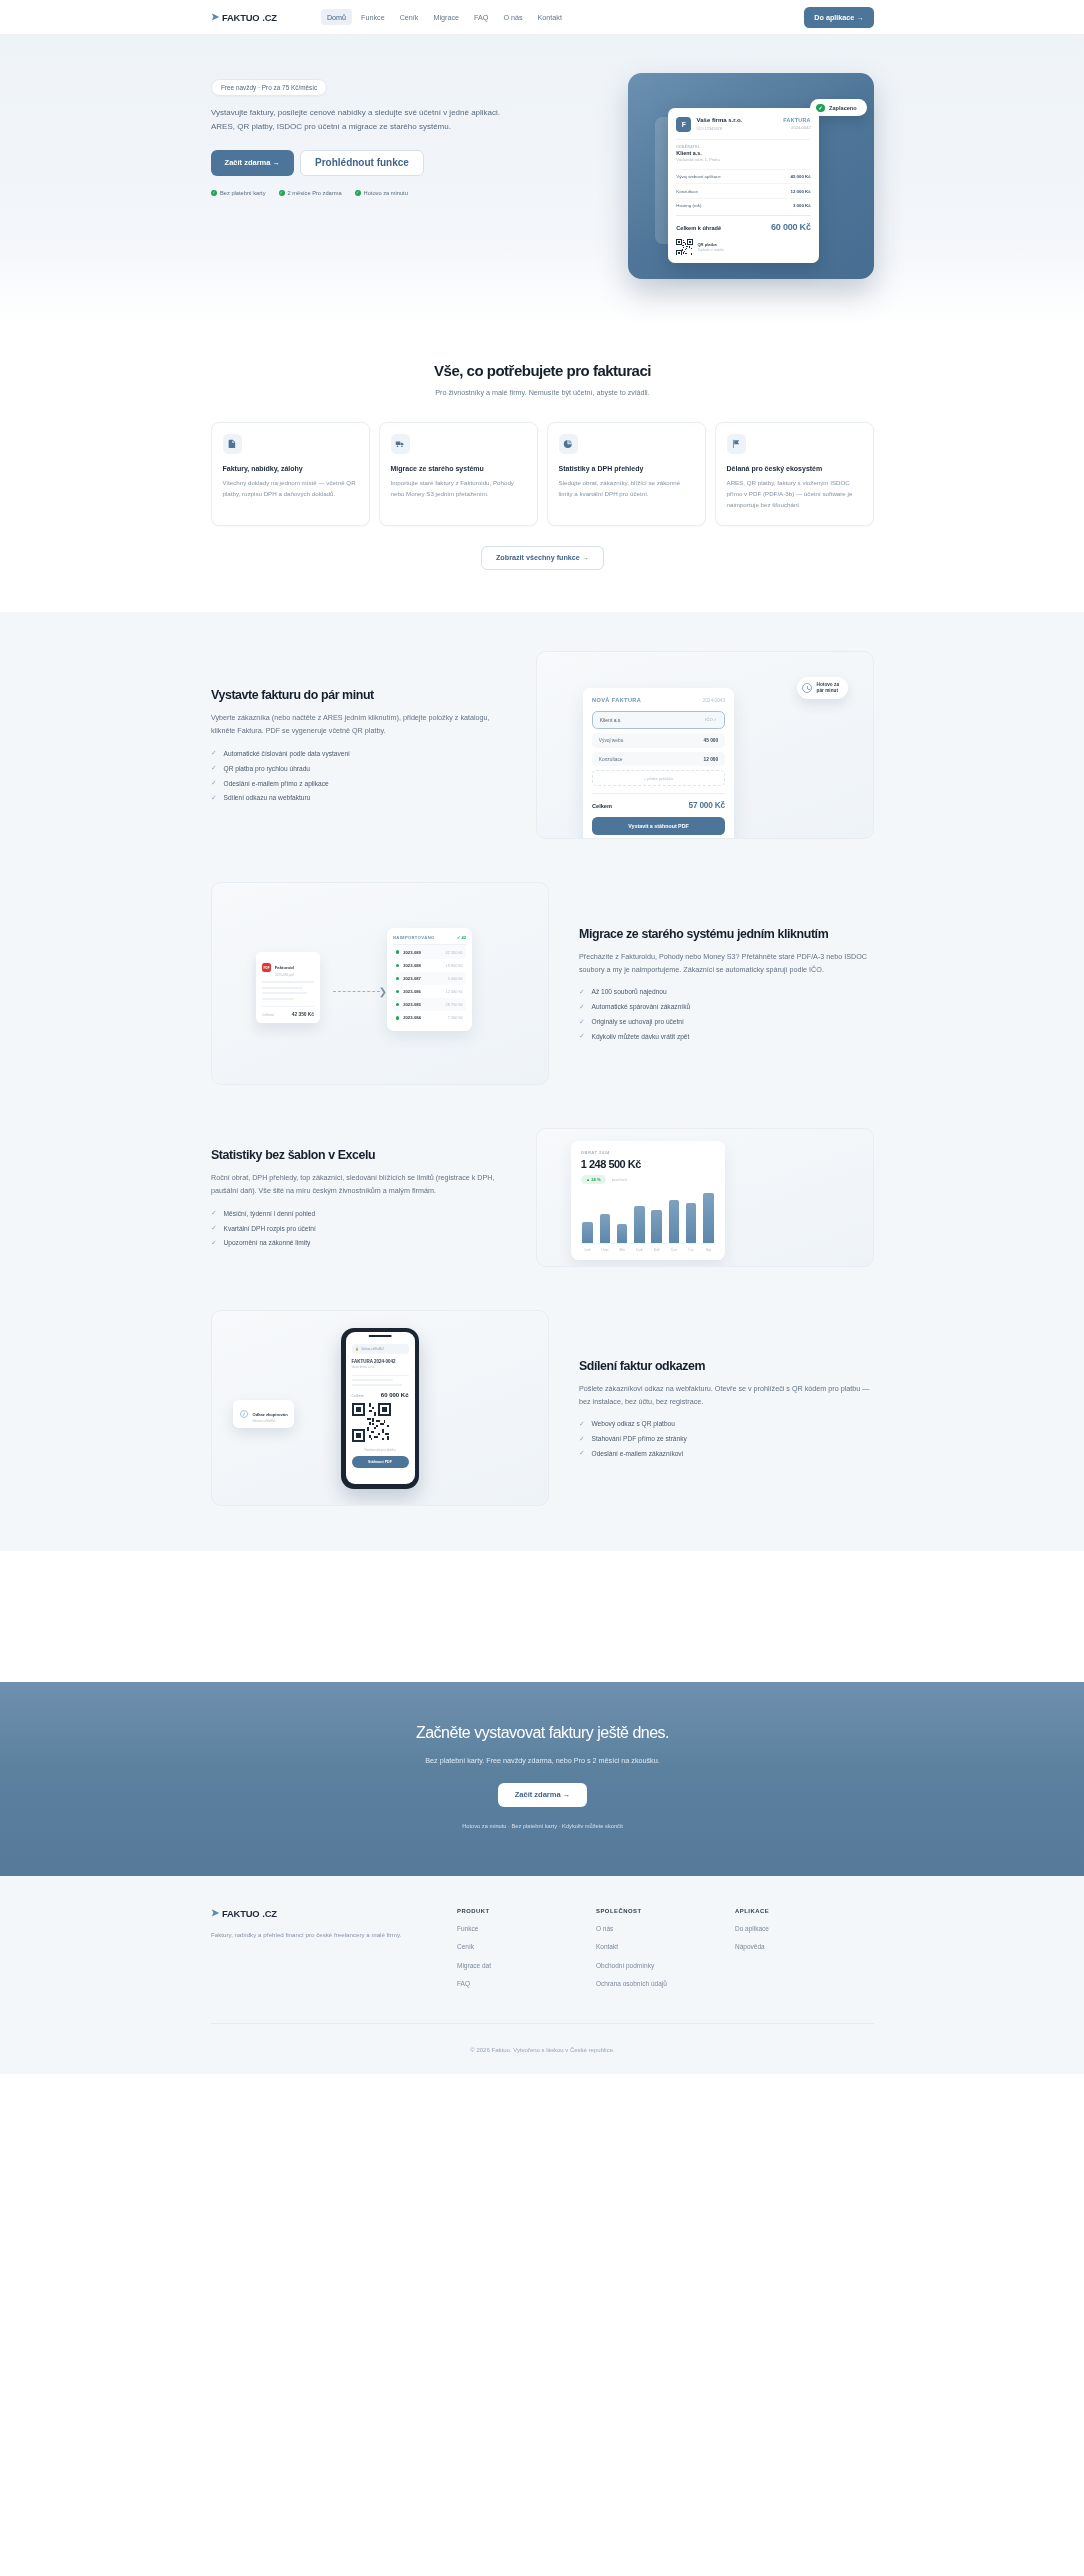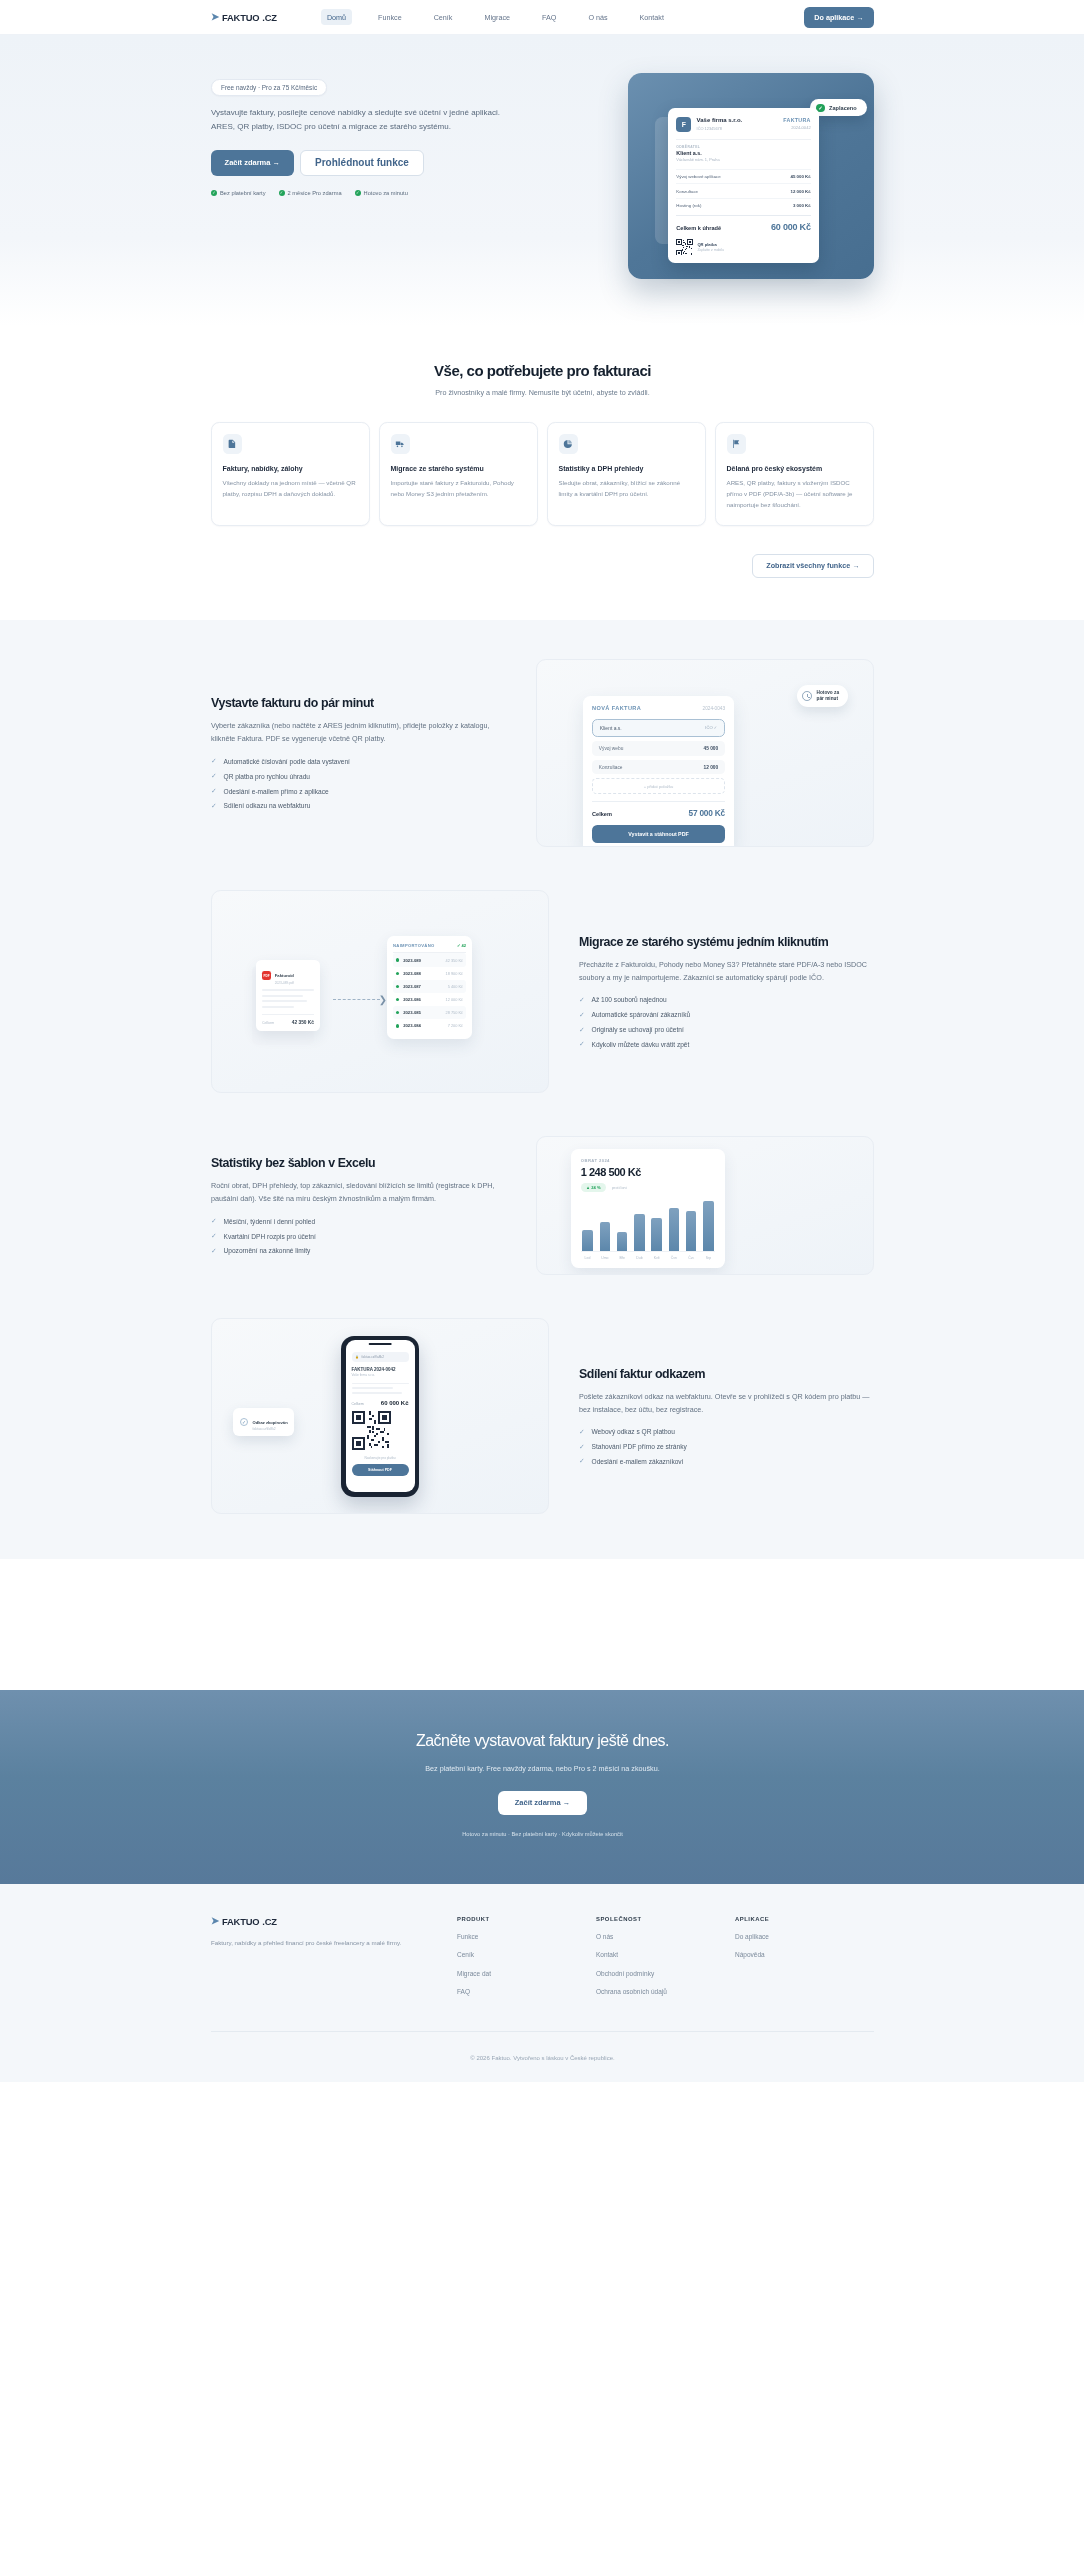--- a/index.html
+++ b/index.html
@@ -18,21 +18,21 @@
     height: 35px;
     background: #ffffff;
     display: flex;
     align-items: center;
     border-bottom: 0.8px solid #eef2f7;
   }
   .nav-inner { width: 663px; margin: 0 auto; display: flex; align-items: center; }
   .logo { display: flex; align-items: center; gap: 3px; font-weight: bold; font-size: 9.4px; letter-spacing: -0.2px; color: #1e293b; }
   .logo .mark { color: #5b86ad; font-size: 9.8px; line-height: 1; }
   .logo .dotcz { color: #1e293b; text-align: right; }
-  .nav-links { display: flex; align-items: center; gap: 20px; margin-left: 44px; }
+  .nav-links { display: flex; align-items: center; gap: 3px; margin-left: 44px; }
   .nav-links a {
     font-size: 7.2px; color: #64748b; text-decoration: none;
     padding: 3.8px 6px; border-radius: 3.8px; white-space: nowrap;
   }
   .nav-links a.active { background: #eaf0f6; color: #41648a; font-weight: 500; }
   .nav-cta {
     margin-left: auto;
     background: #4d7599; color: #fff; font-size: 7.2px; font-weight: 600;
     padding: 6px 10.5px; border-radius: 5.3px; text-decoration: none;
     display: inline-flex; align-items: center; gap: 3.8px;
@@ -131,21 +131,21 @@
   .card {
     flex: 1; background: #fff; border: 0.8px solid #e8edf3; border-radius: 8.3px;
     padding: 11.3px 10.5px 13.6px; box-shadow: 0 0.8px 1.5px rgba(15,30,50,.03);
   }
   .card-ic {
     width: 19.6px; height: 19.6px; border-radius: 5.3px; background: #eef3f8;
     display: flex; align-items: center; justify-content: center; color: #4d7599;
   }
   .card h3 { font-size: 7px; font-weight: bold; color: #1e293b; margin-top: 9.8px; line-height: 1.35; }
   .card p { font-size: 6.2px; line-height: 1.75; color: #8593a4; margin-top: 5.3px; }
-  .allfeat { display: flex; justify-content: flex-end; margin-top: 28px; }
+  .allfeat { display: flex; justify-content: center; margin-top: 20px; }
   .btn-ghost {
     border: 0.8px solid #d7e0ea; background: #fff; color: #41648a;
     font-size: 7.2px; font-weight: 600; padding: 6.8px 13.6px; border-radius: 6px;
     display: inline-flex; align-items: center; gap: 4.5px; text-decoration: none; cursor: pointer;
   }
 
   
   .sec-alt { background: #f4f7fa; padding: 39px 14px 45px; }
   .fr { display: flex; gap: 30px; align-items: center; margin-bottom: 43px; }
   .fr:last-child { margin-bottom: 0; }

